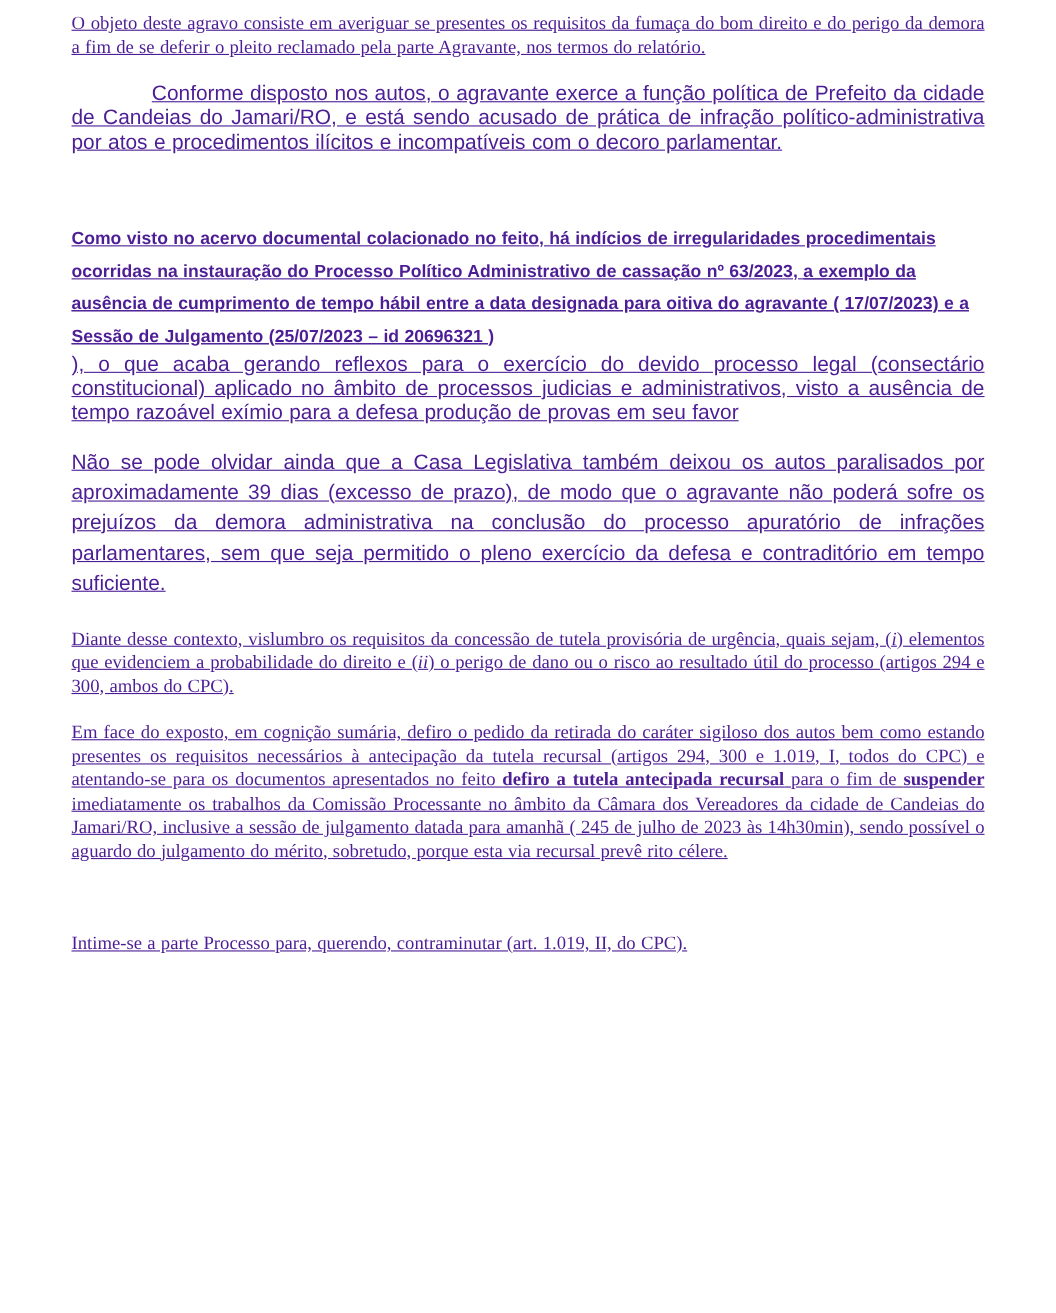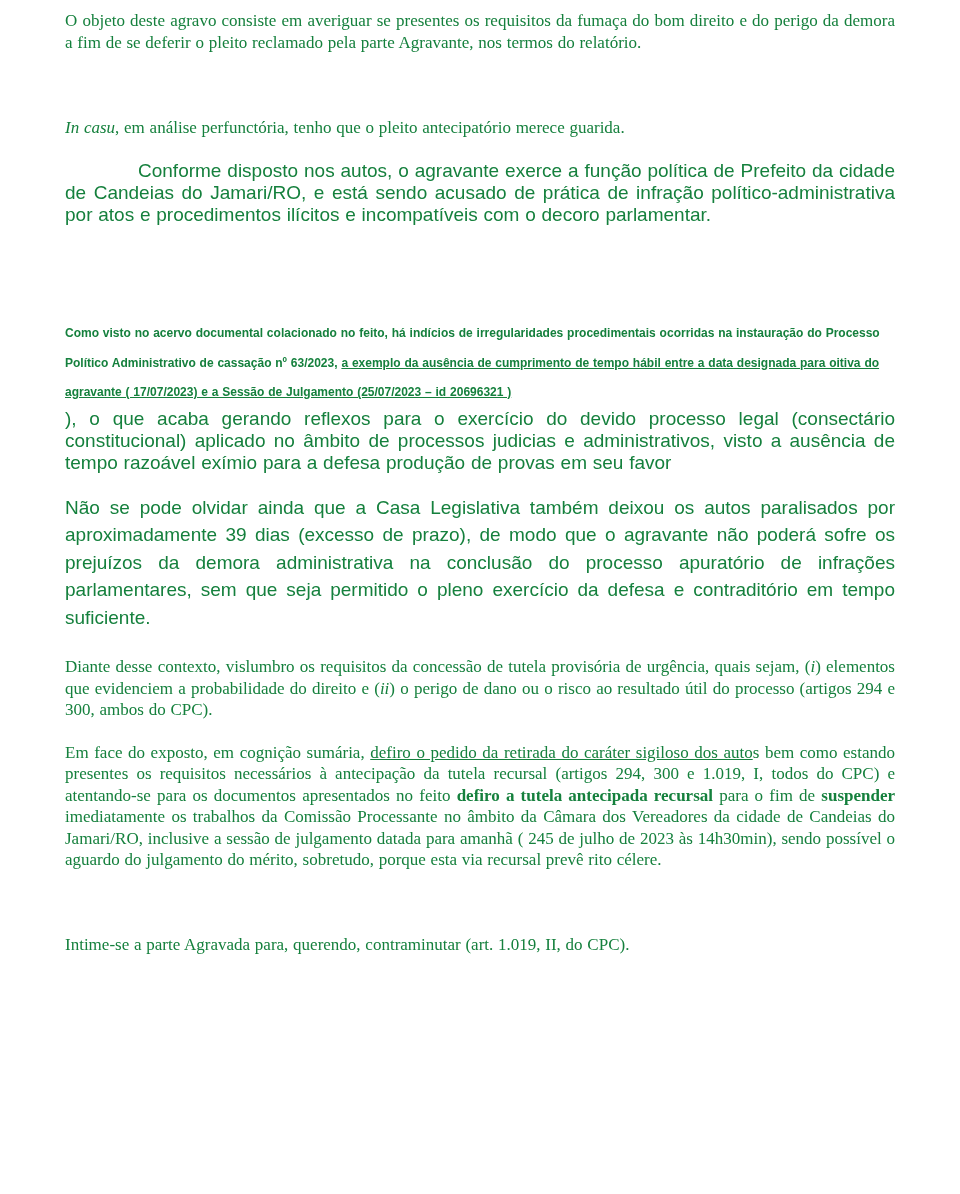--- a/index.html
+++ b/index.html
@@ -17,58 +17,58 @@
     width: 960px;
     height: 1194px;
     padding: 0 65px;
     background: #ffffff;
     color: #1c1c1c;
   }
   .para {
     margin: 0;
     padding: 0;
     text-align: justify;
-    color: #15803d;
+    color: #4c1d95;
     word-spacing: 0.5px;
+    text-decoration: underline;
   }
   .font-serif {
     font-family: "Liberation Serif", "DejaVu Serif", serif;
     font-size: 17px;
     line-height: 22px;
   }
   .font-sans {
     font-family: "Liberation Sans", "DejaVu Sans", sans-serif;
     font-size: 19px;
     line-height: 22px;
   }
   .seg-b { font-weight: bold; }
   .seg-i { font-style: italic; }
   .seg-u { text-decoration: underline; }
 
   
   .p-0  { margin-top: 10px; }
   .p-1  { margin-top: 63px; }
   .p-2  { margin-top: 21px; text-indent: 73px; }
   .p-3  { margin-top: 59px; }
-  .p-4  { margin-top: 93px; line-height: 29.5px; text-align: left; font-size: 12px; }
+  .p-4  { margin-top: 62px; line-height: 29.5px; text-align: left; font-size: 16px; }
   .p-5  { }
   .p-6  { margin-top: 20px; line-height: 27.5px; }
   .p-7  { margin-top: 25px; line-height: 21.5px; }
   .p-8  { margin-top: 21px; line-height: 21.5px; }
   .p-9  { margin-top: 63px; }
   .p-10 { margin-top: 24px; }
 </style>
 </head>
 <body>
 
 <main class="page">
   <div id="document-body">
       <p class="para font-serif p-0"><span class="">O objeto deste agravo consiste em averiguar se presentes os requisitos da fumaça do bom direito e do perigo da demora a fim de se deferir o pleito reclamado pela parte Agravante, nos termos do relatório.</span></p>
-      <p class="para font-serif p-1"><span class=" seg-i">In casu</span><span class="">, em análise perfunctória, tenho que o pleito antecipatório merece guarida.</span></p>
       <p class="para font-sans p-2"><span class="">Conforme disposto nos autos, o agravante exerce a função política de Prefeito da cidade de Candeias do Jamari/RO, e está sendo acusado de prática de infração político-administrativa por atos e procedimentos ilícitos e incompatíveis com o decoro parlamentar.</span></p>
       <p class="para font-sans p-4"><span class=" seg-b">Como visto no acervo documental colacionado no feito, há indícios de irregularidades procedimentais ocorridas na instauração do Processo Político Administrativo de cassação nº 63/2023, </span><span class=" seg-b seg-u">a exemplo da ausência de cumprimento de tempo hábil entre a data designada para oitiva do agravante ( 17/07/2023) e a Sessão de Julgamento (25/07/2023 – id 20696321 )</span></p>
       <p class="para font-sans p-5"><span class="">), o que acaba gerando reflexos para o exercício do devido processo legal (consectário constitucional) aplicado no âmbito de processos judicias e administrativos, visto a ausência de tempo razoável exímio para a defesa produção de provas em seu favor</span></p>
       <p class="para font-sans p-6"><span class="">Não se pode olvidar ainda que a Casa Legislativa também deixou os autos paralisados por aproximadamente 39 dias (excesso de prazo), de modo que o agravante não poderá sofre os prejuízos da demora administrativa na conclusão do processo apuratório de infrações parlamentares, sem que seja permitido o pleno exercício da defesa e contraditório em tempo suficiente.</span></p>
       <p class="para font-serif p-7"><span class="">Diante desse contexto, vislumbro os requisitos da concessão de tutela provisória de urgência, quais sejam, (</span><span class=" seg-i">i</span><span class="">) elementos que evidenciem a probabilidade do direito e (</span><span class=" seg-i">ii</span><span class="">) o perigo de dano ou o risco ao resultado útil do processo (artigos 294 e 300, ambos do CPC).</span></p>
       <p class="para font-serif p-8"><span class="">Em face do exposto, em cognição sumária, </span><span class=" seg-u">defiro o pedido da retirada do caráter sigiloso dos auto</span><span class="">s bem como estando presentes os requisitos necessários à antecipação da tutela recursal (artigos 294, 300 e 1.019, I, todos do CPC) e atentando-se para os documentos apresentados no feito </span><span class=" seg-b">defiro a tutela antecipada recursal</span><span class=""> para o fim de </span><span class=" seg-b">suspender</span><span class=""> imediatamente os trabalhos da Comissão Processante no âmbito da Câmara dos Vereadores da cidade de Candeias do Jamari/RO, inclusive a sessão de julgamento datada para amanhã ( 245 de julho de 2023 às 14h30min),  sendo possível o aguardo do julgamento do mérito, sobretudo, porque esta via recursal prevê rito célere.</span></p>
-      <p class="para font-serif p-9"><span class="">Intime-se a parte Agravada para, querendo, contraminutar (art. 1.019, II, do CPC).</span></p>
+      <p class="para font-serif p-9"><span class="">Intime-se a parte Processo para, querendo, contraminutar (art. 1.019, II, do CPC).</span></p>
     </div>
 </main>
 
 </body></html>

